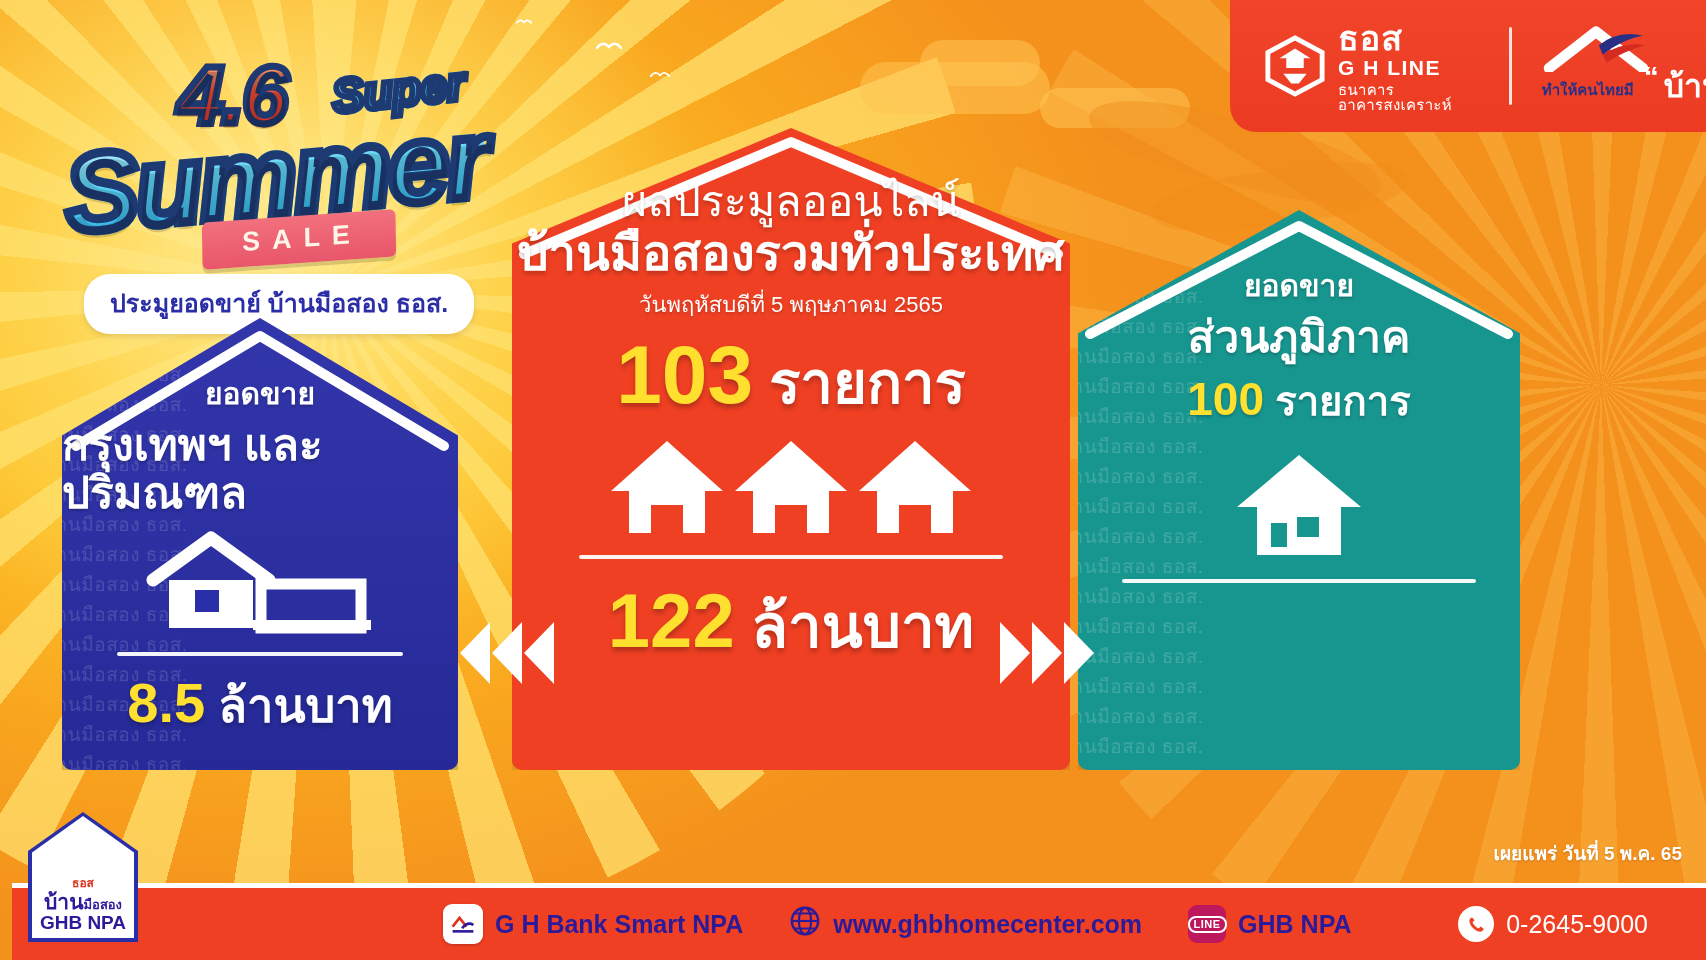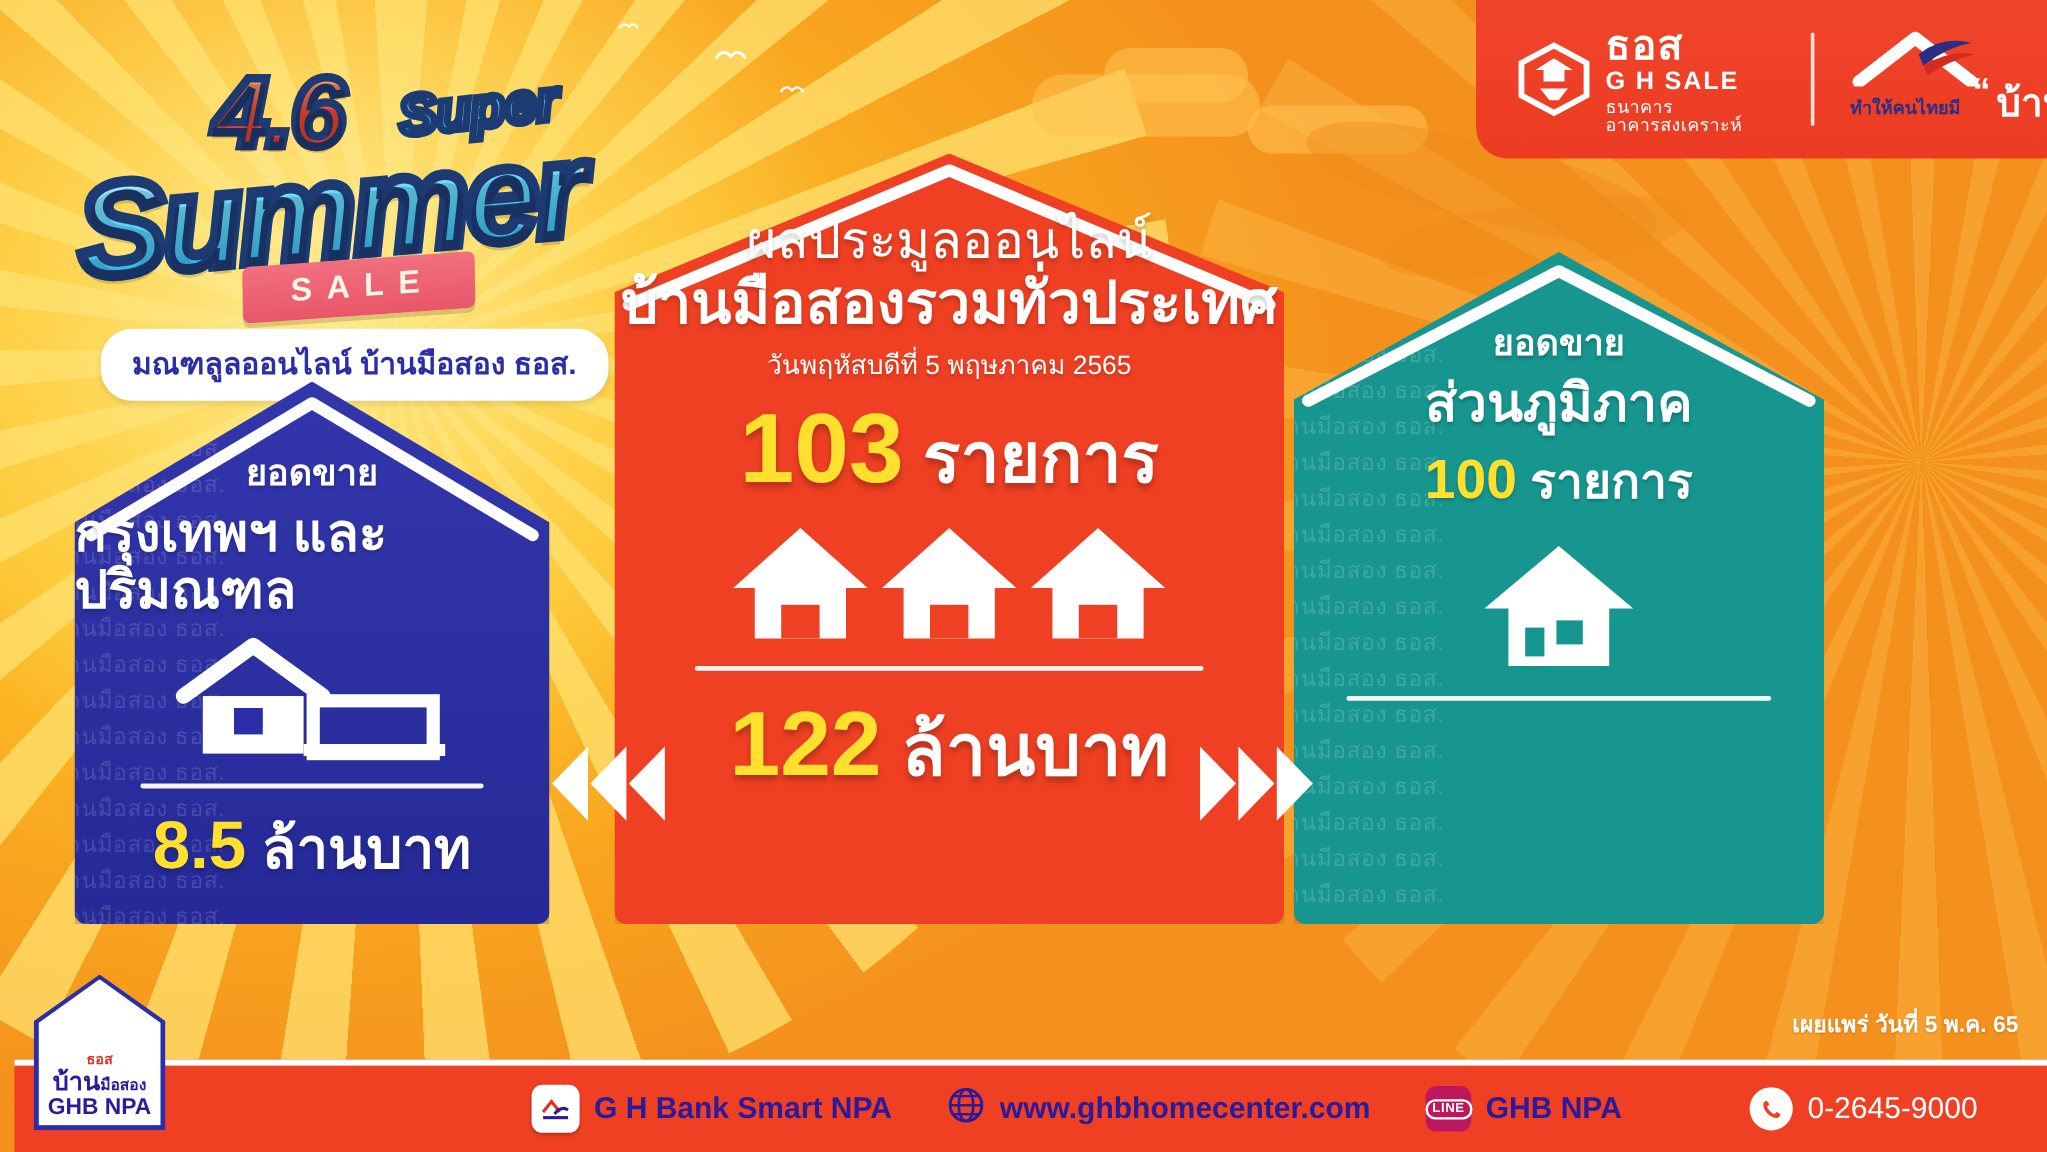--- a/index.html
+++ b/index.html
@@ -311,36 +311,36 @@
   </div>
 
   <div id="campaign">
     <div class="fiveFive"><b>4.6</b></div>
     <div class="superWord"><b>Super</b></div>
     <div class="summerWord"><b>Summer</b></div>
     <div class="saleRibbon">
       <span>SALE</span>
     </div>
     <div class="subPill">
-      <span>มณฑลูลออนไลน์ บ้านมือสอง ธอส.</span>
+      <span>ประมูยอดขาย์ บ้านมือสอง ธอส.</span>
     </div>
   </div>
 
   <div id="bankLogo">
     <div class="ghbMark">
       <span class="ghbGlyph">
         <svg viewBox="0 0 64 64" width="62" height="62">
           <path d="M32 3 L60 18 V46 L32 61 L4 46 V18 Z" fill="none" stroke="#fff" stroke-width="5"></path>
           <path d="M32 14 L48 24 H41 V34 H23 V24 H16 Z" fill="#fff"></path>
           <path d="M20 40 H44 L36 50 H28 Z" fill="#fff"></path>
         </svg>
       </span>
       <div class="ghbWords">
         <div class="ghbThai">ธอส</div>
-        <div class="ghbEn">G H SALE</div>
+        <div class="ghbEn">G H LINE</div>
         <div class="ghbSub">ธนาคารอาคารสงเคราะห์</div>
       </div>
     </div>
     <div class="logoDivider"></div>
     <div class="sloganWrap">
       <span class="sloganRoof">
         <svg viewBox="0 0 110 48" width="108" height="46">
           <path d="M6 44 L55 6 L104 44" fill="none" stroke="#fff" stroke-width="11" stroke-linejoin="round" stroke-linecap="round"></path>
           <path d="M58 20 Q78 4 104 10 Q82 14 62 30 Z" fill="#2A2F86"></path>
           <path d="M62 30 Q84 16 106 20 Q84 26 66 38 Z" fill="#D32B20"></path>

